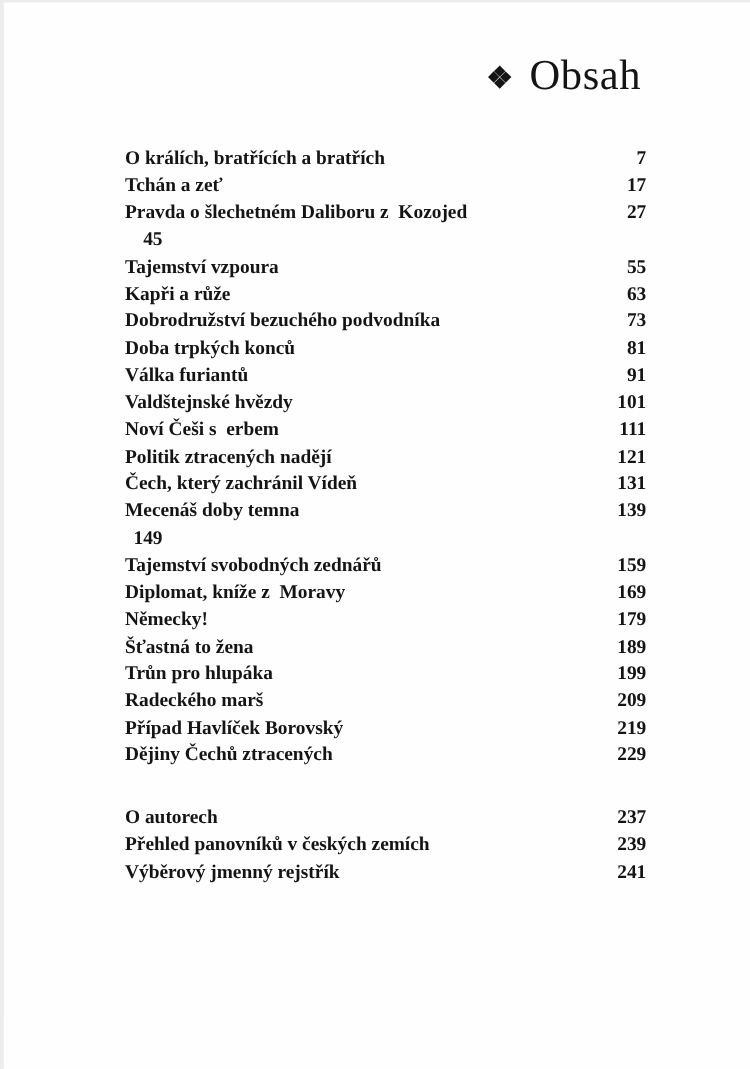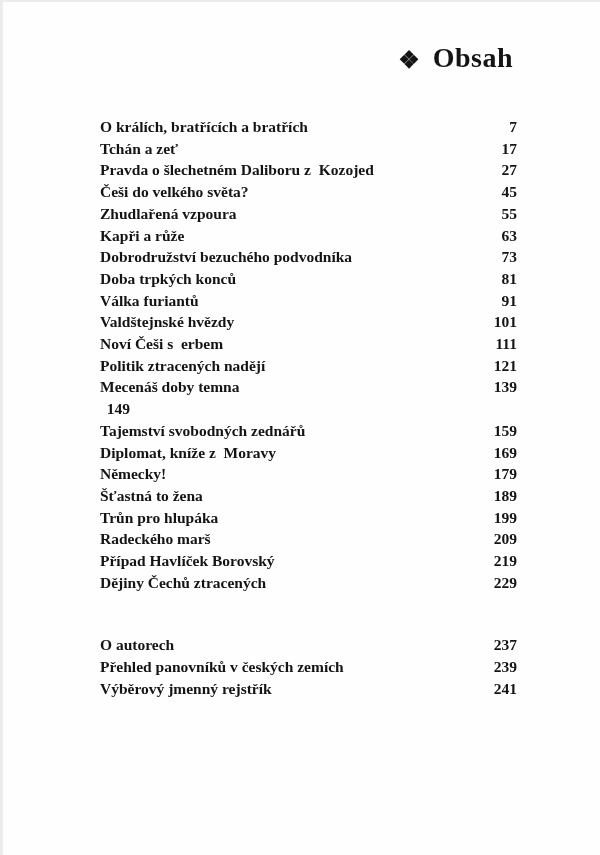--- a/index.html
+++ b/index.html
@@ -26,34 +26,34 @@
     white-space: nowrap;
   }
   .header .title-icon {
     font-size: 24px;
     font-weight: 700;
     margin-right: 13px;
     line-height: 1;
     transform: translateY(2px);
   }
   .header .title-text {
-    font-size: 28px;
-    font-weight: 700;
+    font-size: 34px;
+    font-weight: 400;
     letter-spacing: 0.5px;
     line-height: 1;
     text-align: center;
   }
   .toc {
     position: absolute;
     top: 116px;
     left: 100px;
     width: 417px;
   }
   .toc-section { display: block; }
-  .toc-section.backmatter { margin-top: 41px; }
+  .toc-section.backmatter { margin-top: 28px; }
   .toc-row {
     display: flex;
     justify-content: space-between;
     align-items: flex-start;
     line-height: 21.7px;
     font-size: 15.5px;
     font-weight: 700;
   }
   .toc-row .entry-title {
     white-space: pre-wrap;
@@ -85,26 +85,25 @@
     <span class="entry-page">17</span>
   </div>
 
   <div class="toc-row">
     <span class="entry-title">Pravda o šlechetném Daliboru z  Kozojed</span>
     <span class="entry-page">27</span>
   </div>
 
 
   <div class="toc-row">
-    <span class="entry-title">Češi do velkého světa?</span>
     <span class="entry-page">45</span>
   </div>
 
   <div class="toc-row">
-    <span class="entry-title">Zhudlařená vzpoura</span>
+    <span class="entry-title">Tajemství vzpoura</span>
     <span class="entry-page">55</span>
   </div>
 
   <div class="toc-row">
     <span class="entry-title">Kapři a růže</span>
     <span class="entry-page">63</span>
   </div>
 
   <div class="toc-row">
     <span class="entry-title">Dobrodružství bezuchého podvodníka</span>
@@ -129,20 +128,24 @@
   <div class="toc-row">
     <span class="entry-title">Noví Češi s  erbem</span>
     <span class="entry-page">111</span>
   </div>
 
   <div class="toc-row">
     <span class="entry-title">Politik ztracených nadějí</span>
     <span class="entry-page">121</span>
   </div>
 
+  <div class="toc-row">
+    <span class="entry-title">Čech, který zachránil Vídeň</span>
+    <span class="entry-page">131</span>
+  </div>
 
   <div class="toc-row">
     <span class="entry-title">Mecenáš doby temna</span>
     <span class="entry-page">139</span>
   </div>
 
   <div class="toc-row">
     <span class="entry-page">149</span>
   </div>
 

